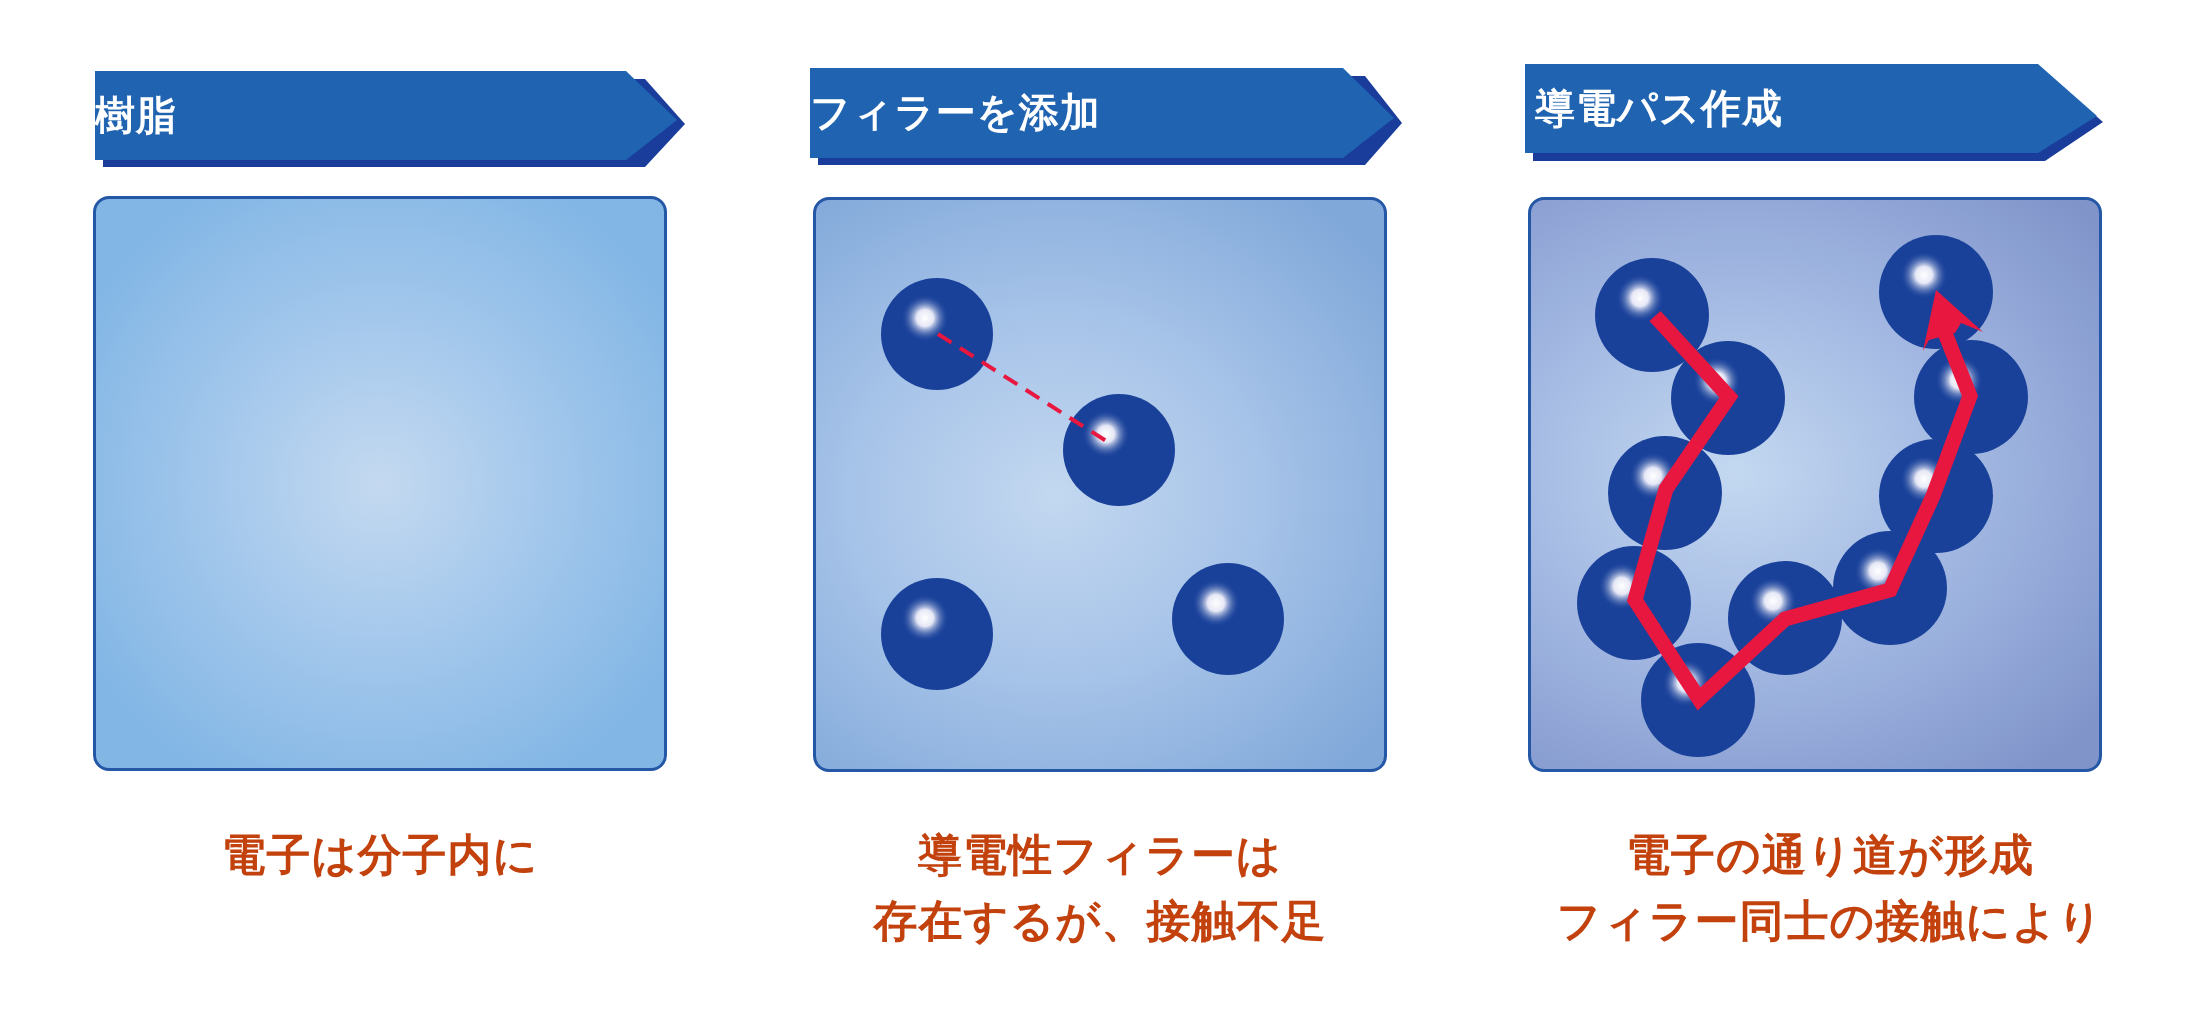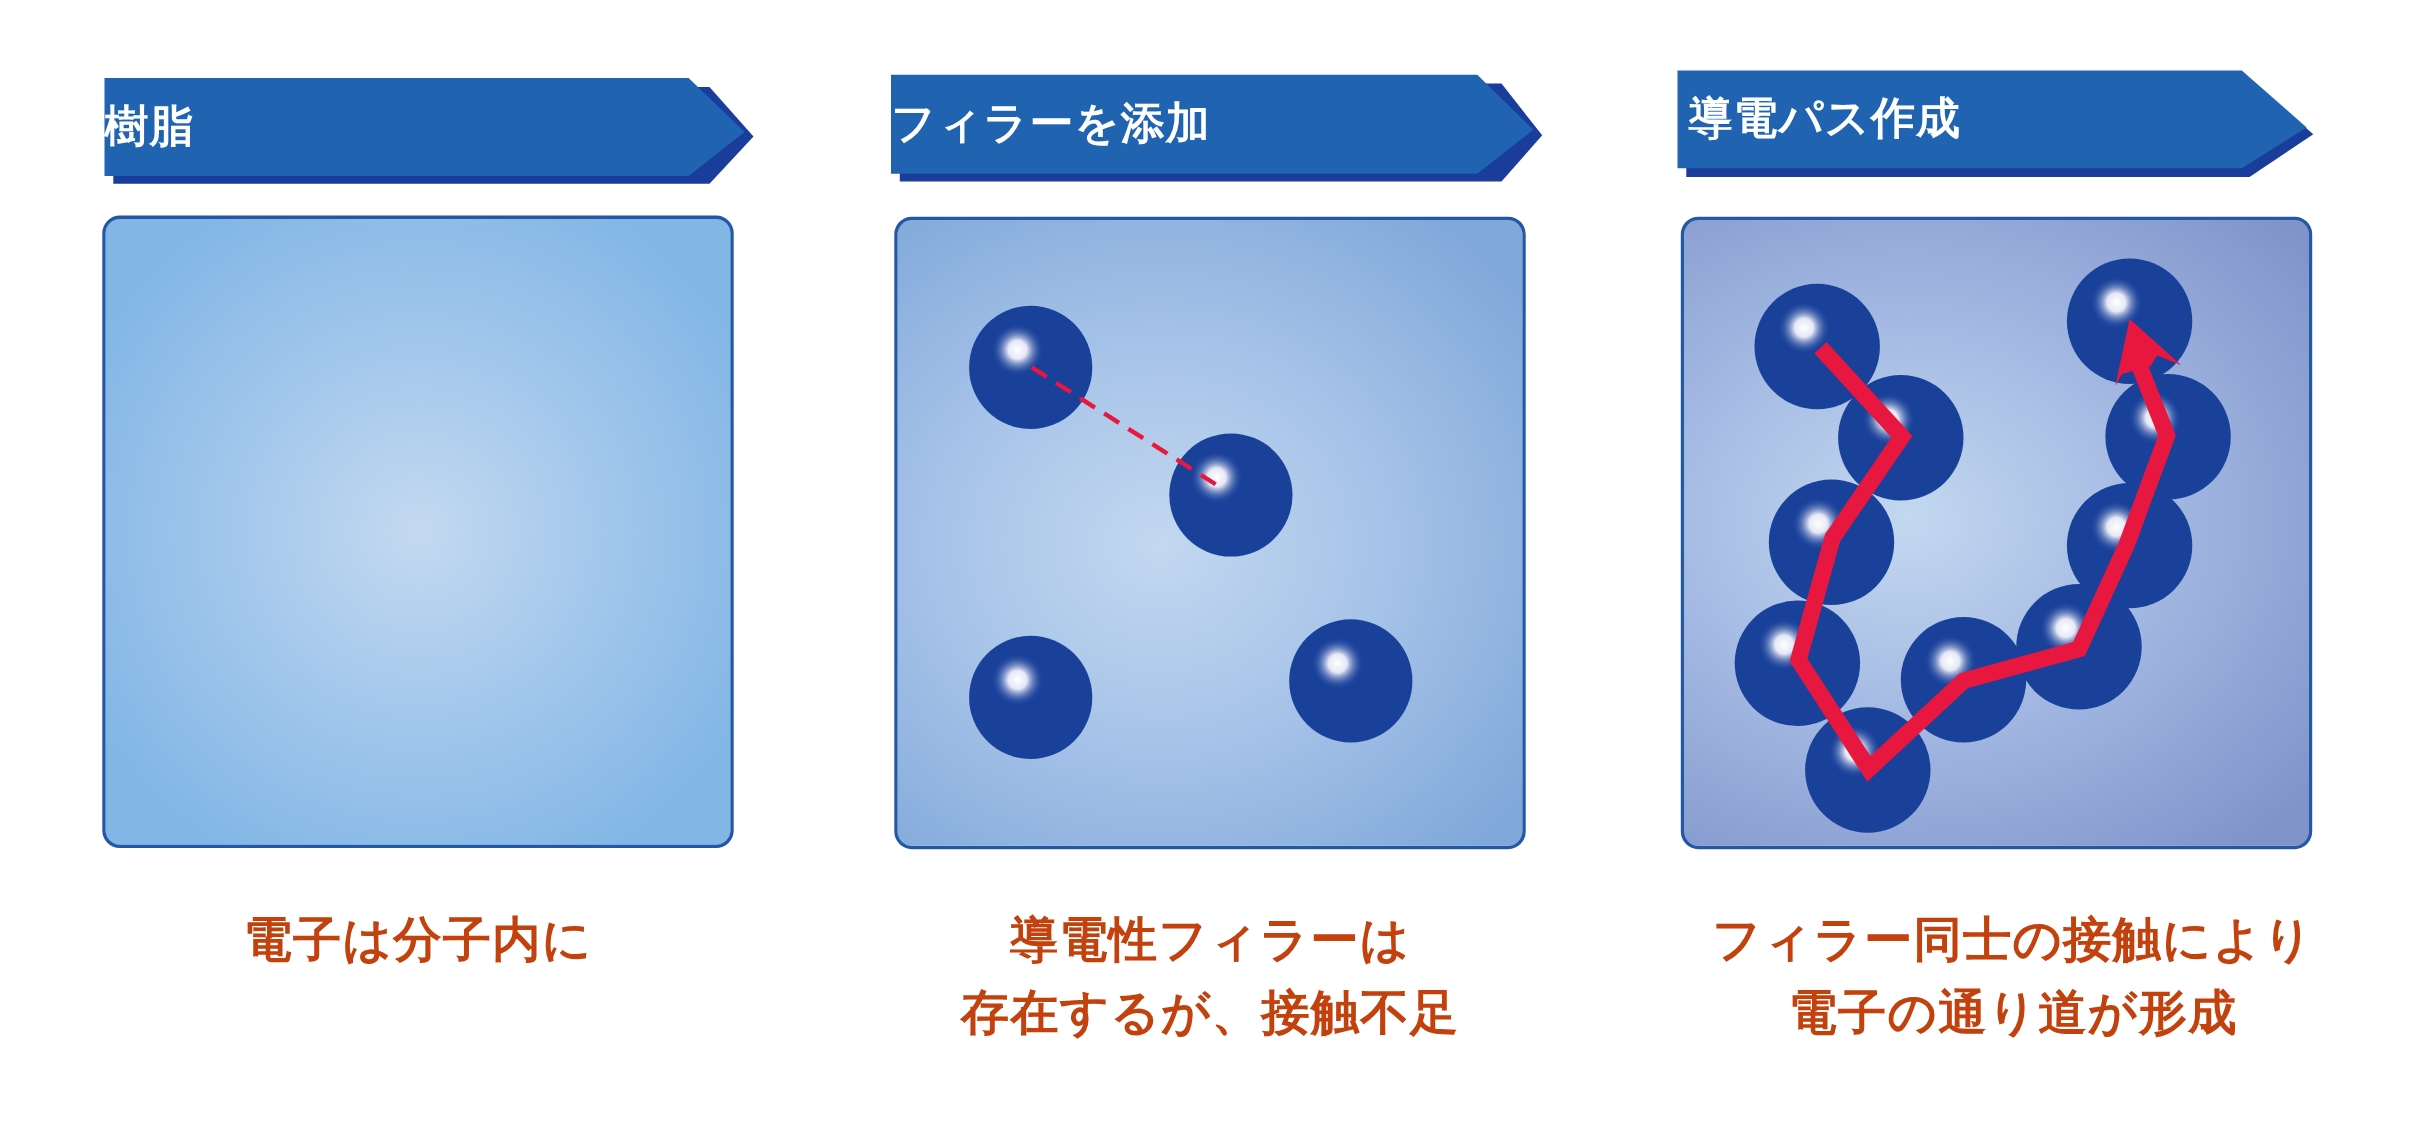--- a/index.html
+++ b/index.html
@@ -120,17 +120,17 @@
         <circle cx="393" cy="279" r="24" fill="url(#hl3)"></circle>
         <circle cx="428" cy="180" r="24" fill="url(#hl3)"></circle>
         <circle cx="393" cy="75" r="24" fill="url(#hl3)"></circle>
       </g>
       <polyline points="124,116 198,197 135,289 104,400 168,499 254,419 359,390 402,296 439,196 412,128" fill="none" stroke="#e8173f" stroke-width="15" stroke-linejoin="miter" stroke-linecap="butt"></polyline>
       <polygon points="405,90 452,132 430,123 424,133 398,140 392,151" fill="#e8173f"></polygon>
     </svg>
   </div>
 
   <div class="caption" style="left:1500px; top:822px; width:660px;">
+    <div>電子の通り道が形成</div>
     <div>フィラー同士の接触により</div>
-    <div>電子の通り道が形成</div>
   </div>
 
 </div>
 
 </body></html>

